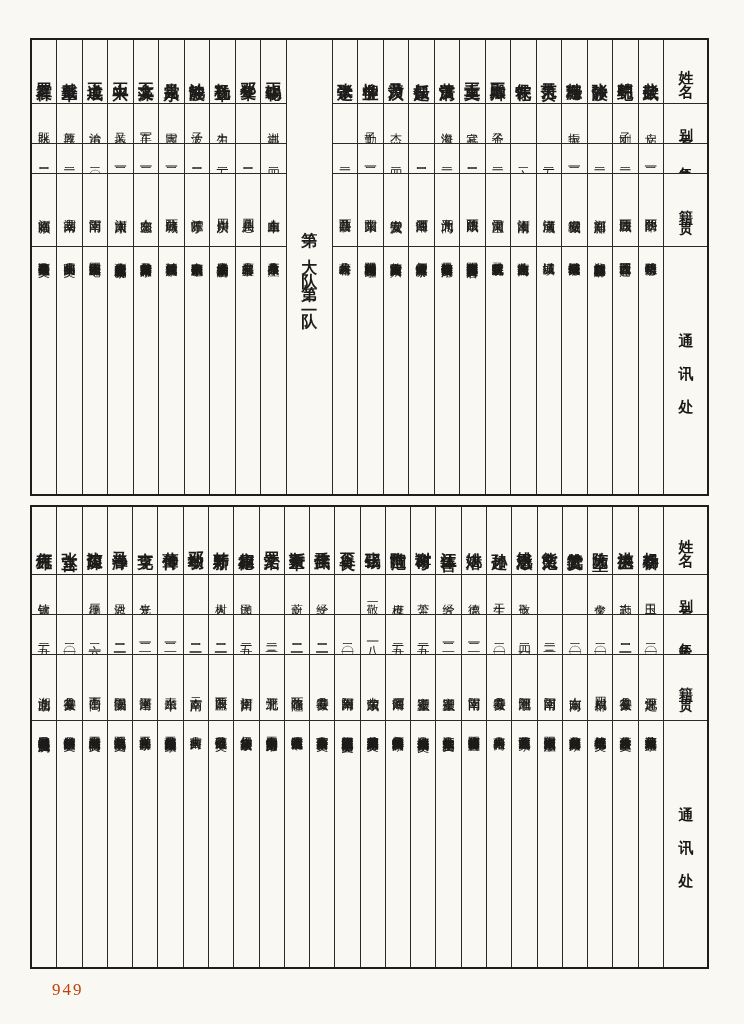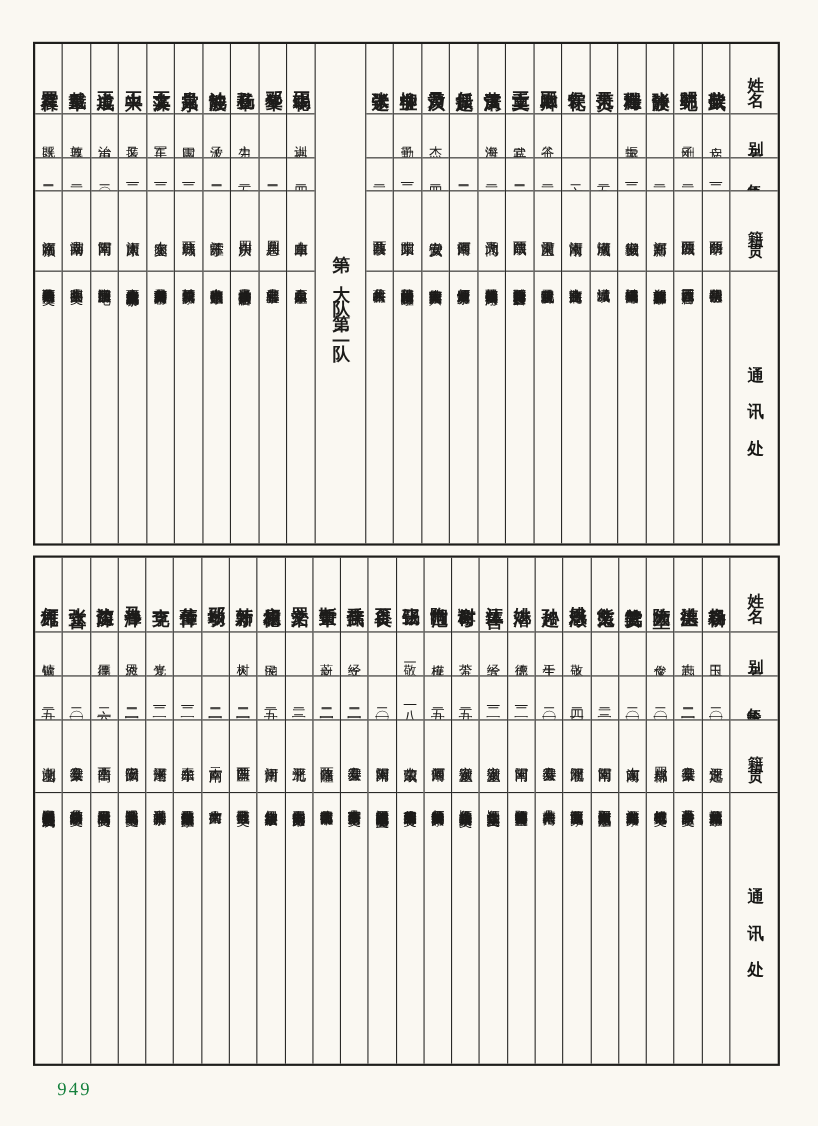--- a/index.html
+++ b/index.html
@@ -62,21 +62,21 @@
   .head-col .vtext{font-weight:600;color:#181816;}
   .head-col .cell-name .vtext{font-size:15px;letter-spacing:0.9em;}
   .head-col .cell-alias .vtext{font-size:14px;letter-spacing:0.45em;}
   .head-col .cell-age .vtext{font-size:13px;letter-spacing:0.12em;}
   .head-col .cell-origin .vtext{font-size:14px;letter-spacing:0.8em;}
   .head-col .cell-addr{align-items:center;padding-top:0;}
   .head-col .cell-addr .vtext{font-size:15px;letter-spacing:2.2em;}
 
   .page-number{
     position:absolute;left:52px;top:980px;
-    font-size:17px;color:#15803d;letter-spacing:2px;
+    font-size:17px;color:#c2410c;letter-spacing:2px;
   }
 </style>
 </head>
 <body>
 
 <div class="sheet">
   <div id="table-upper" class="dtable t-up">
       <div class="col head-col">
         <div class="cell cell-name">
           <span class="vtext">姓名</span>

